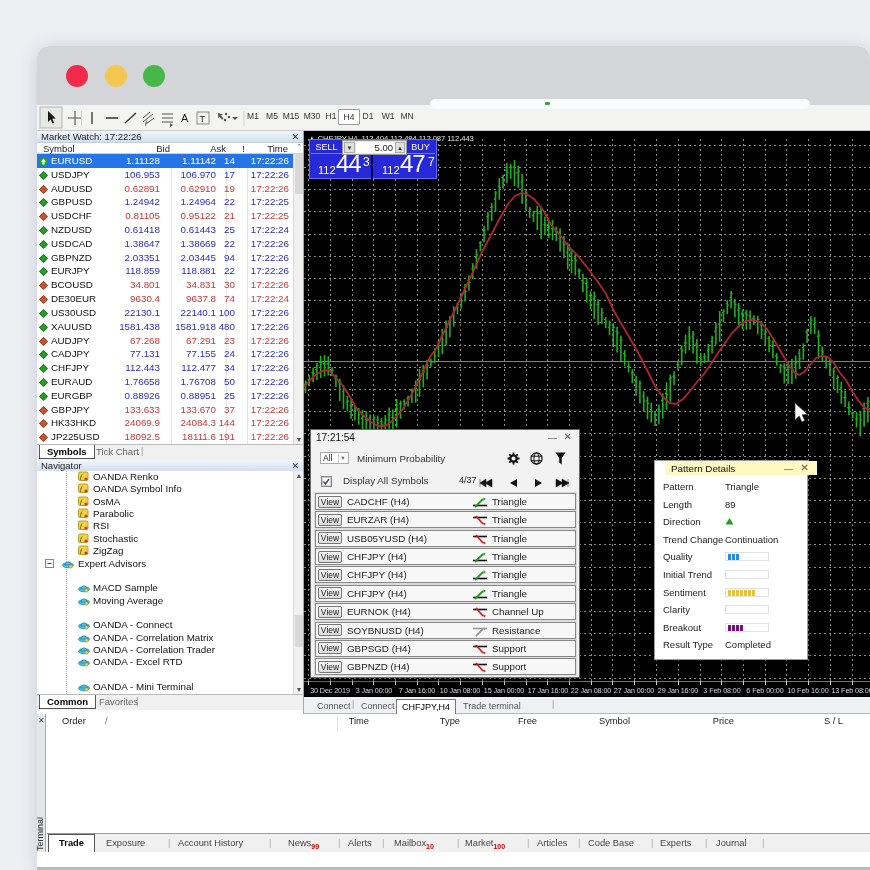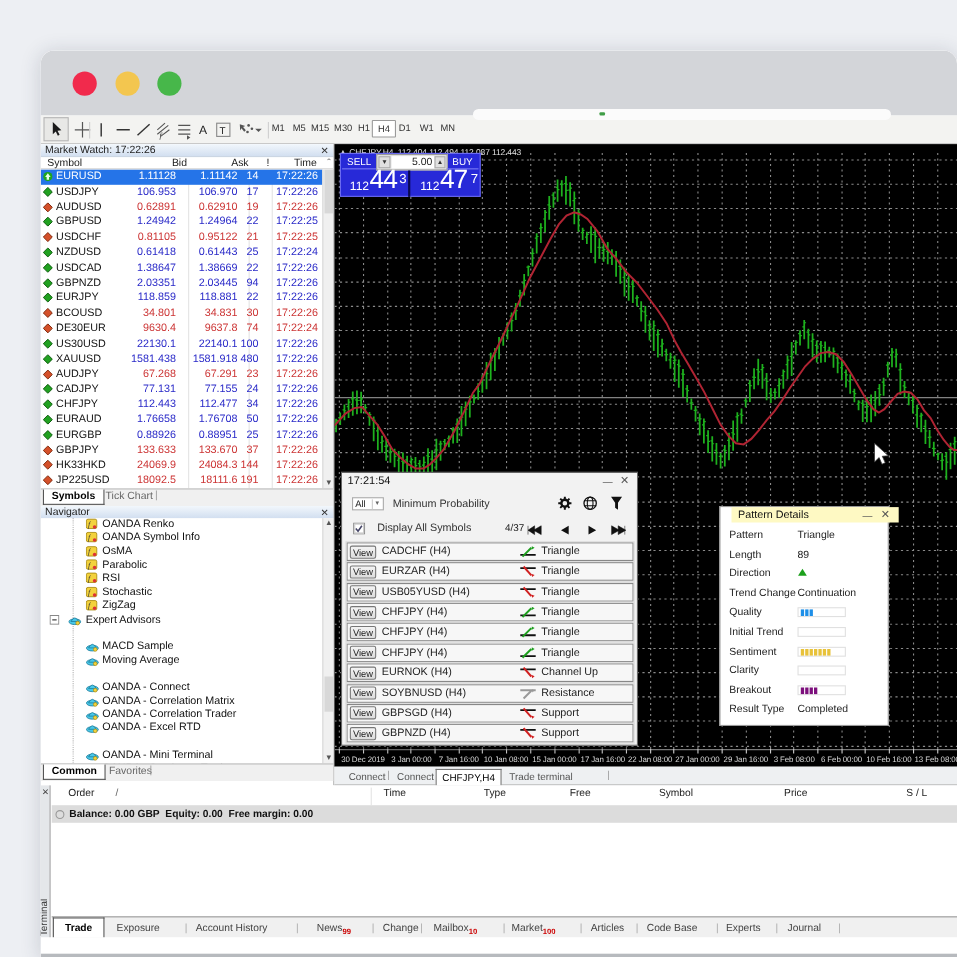--- a/index.html
+++ b/index.html
@@ -814,35 +814,29 @@
       <span style="position:absolute;left:15px">Order</span>
         <span style="position:absolute;left:58px;color:#666">/</span>
       <span class="thr" style="left:260px;width:62px">Time</span>
       <span class="thr" style="left:340px;width:73px">Type</span>
       <span class="thr" style="left:420px;width:70px">Free</span>
       <span class="thr" style="left:510px;width:73px">Symbol</span>
       <span class="thr" style="left:615px;width:72px">Price</span>
       <span class="thr" style="left:720px;width:76px">S / L</span>
       <div class="colsep" style="left:290px;top:0;height:16px"></div>
     </div>
-    <div class="tbal">
-        <svg width="9" height="9" style="position:absolute;left:3px;top:4px">
-          <circle cx="4.5" cy="4.5" r="3.6" fill="#ddd" stroke="#999"></circle>
-        </svg>
-        <span style="position:absolute;left:16px">Balance: 0.00 GBP&nbsp; Equity: 0.00&nbsp; Free margin: 0.00</span>
-      </div>
     <div class="btabs">
         <span class="btab active" style="left:1px;width:47px">Trade</span>
         <span class="btab" style="left:59px">Exposure</span>
         <span class="sep" style="left:121px">|</span>
         <span class="btab" style="left:131px">Account History</span>
         <span class="sep" style="left:222px">|</span>
         <span class="btab" style="left:241px">News<sub class="rsub">99</sub></span>
         <span class="sep" style="left:291px">|</span>
-        <span class="btab" style="left:301px">Change</span>
+        <span class="btab" style="left:301px">Alerts</span>
         <span class="sep" style="left:335px">|</span>
         <span class="btab" style="left:347px">Mailbox<sub class="rsub">10</sub></span>
         <span class="sep" style="left:410px">|</span>
         <span class="btab" style="left:418px">Market<sub class="rsub">100</sub></span>
         <span class="sep" style="left:480px">|</span>
         <span class="btab" style="left:490px">Articles</span>
         <span class="sep" style="left:531px">|</span>
         <span class="btab" style="left:541px">Code Base</span>
         <span class="sep" style="left:604px">|</span>
         <span class="btab" style="left:613px">Experts</span>

